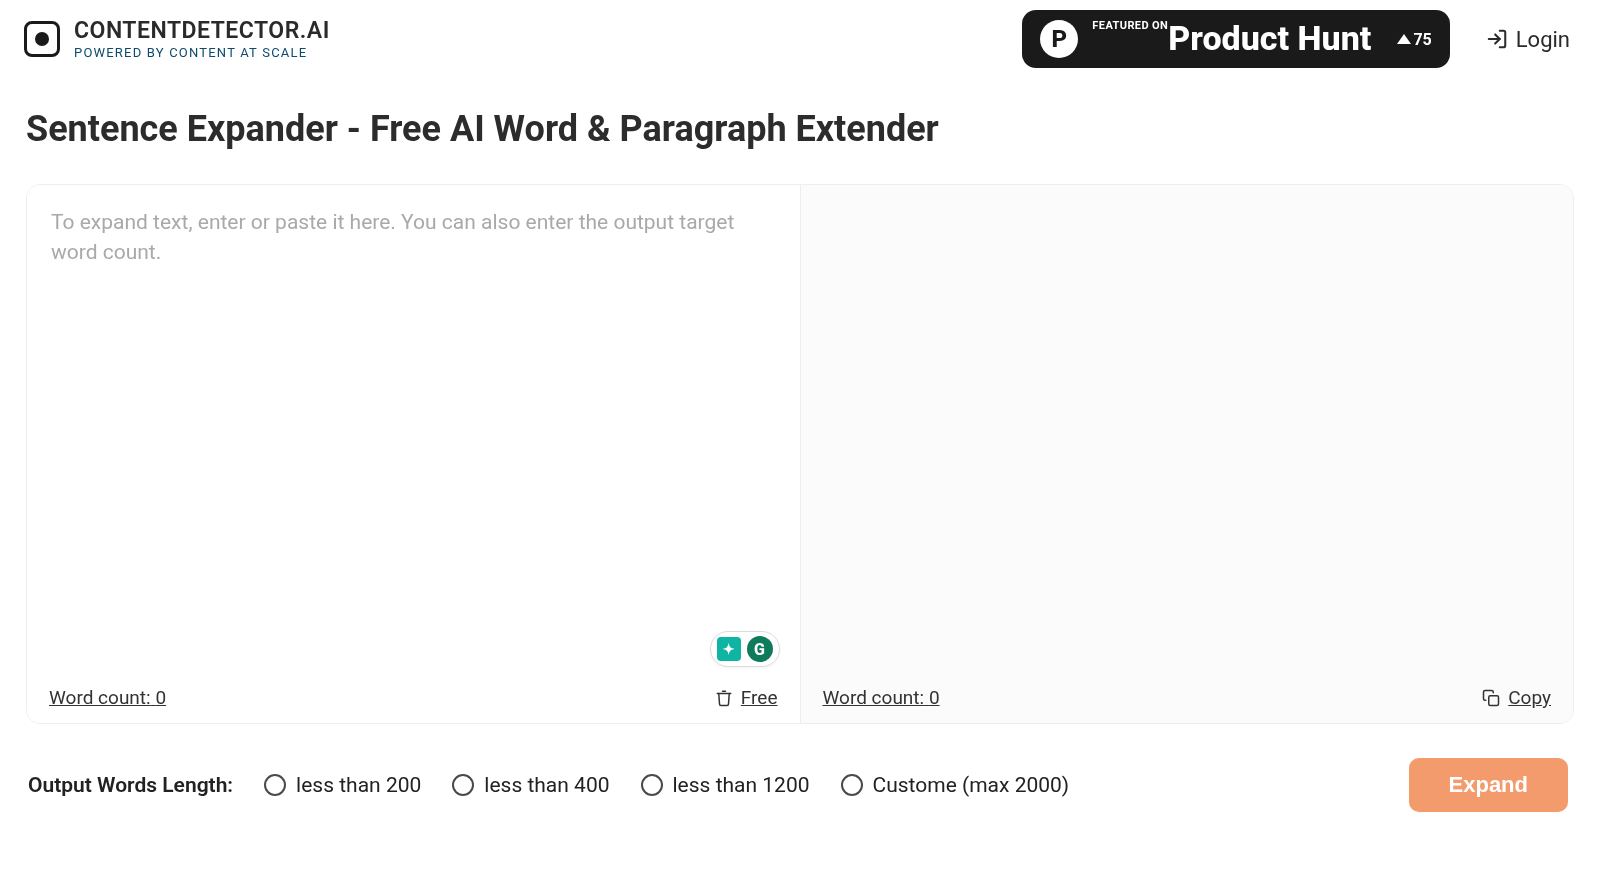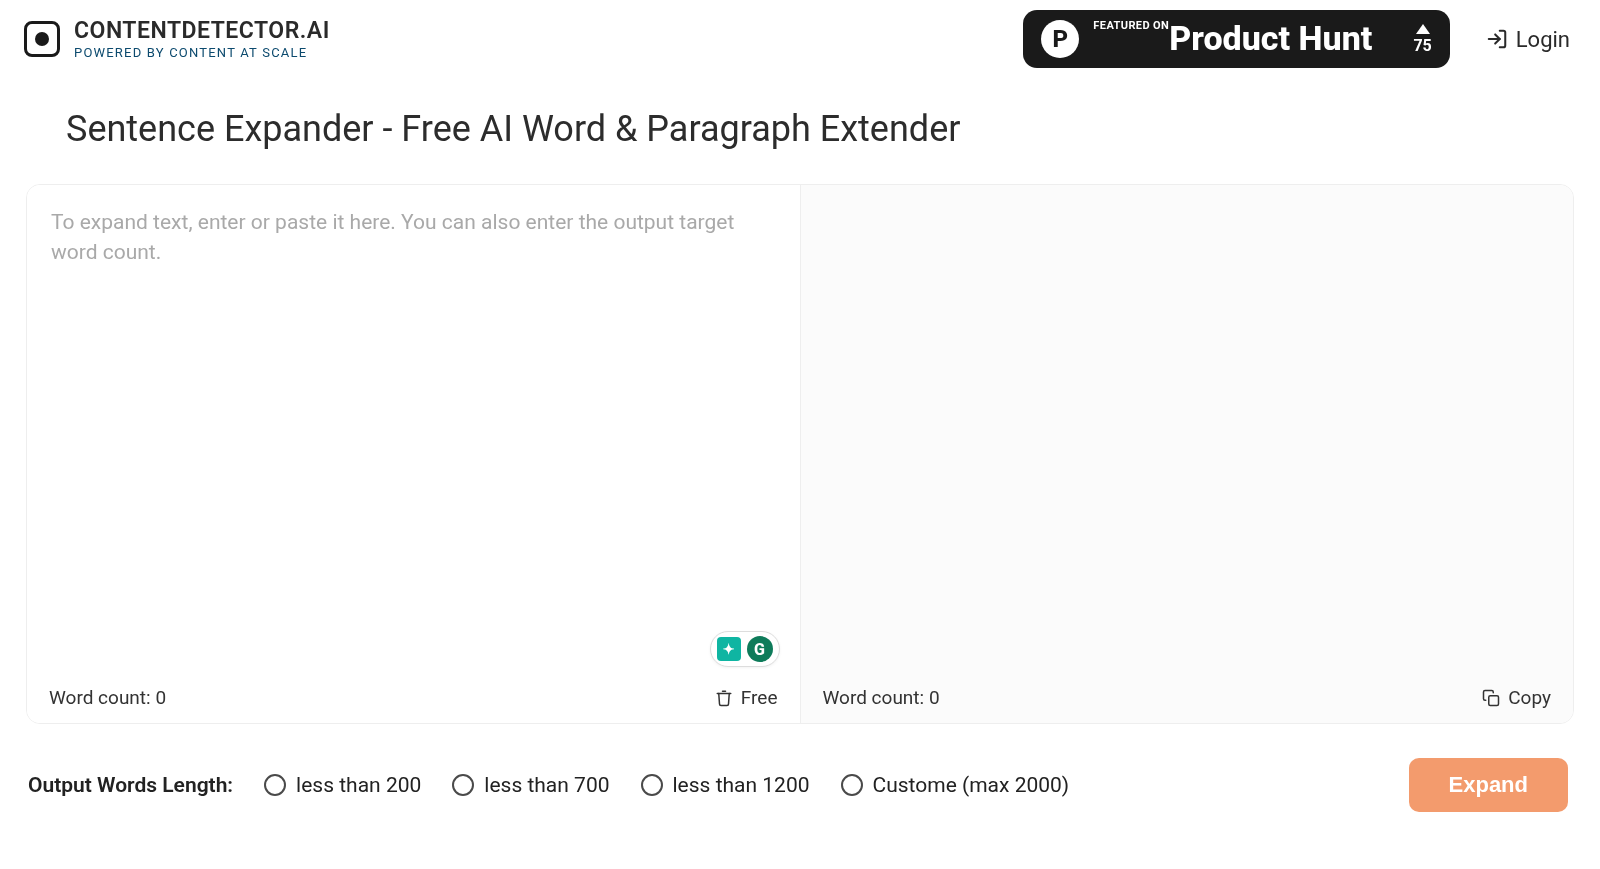--- a/index.html
+++ b/index.html
@@ -81,23 +81,23 @@
     align-items: center;
     justify-content: center;
     font-weight: 800;
     font-size: 24px;
   }
   .ph-text { display: flex; flex-direction: row; line-height: 1.1; }
   .ph-featured { font-size: 11px; font-weight: 700; letter-spacing: 0.4px; }
   .ph-name { font-size: 34px; font-weight: 800; }
   .ph-votes {
     display: flex;
-    flex-direction: column;
-    align-items: center;
-    margin-left: 27px;
+    flex-direction: row;
+    align-items: center;
+    margin-left: 12px;
     gap: 2px;
   }
   .ph-tri {
     width: 0; height: 0;
     border-left: 7px solid transparent;
     border-right: 7px solid transparent;
     border-bottom: 10px solid #fff;
   }
   .ph-count { font-size: 16px; font-weight: 700; }
   .login {
@@ -106,24 +106,23 @@
     gap: 8px;
     font-size: 22px;
     color: #2a2a2a;
     cursor: pointer;
   }
 
   
   .main { padding: 30px 26px 0 26px; }
   .page-title {
     font-size: 36px;
-    font-weight: 400;
+    font-weight: 700;
     color: #2c2c2c;
     margin-bottom: 34px;
-    margin-left: 40px;
   }
 
   .panels {
     display: flex;
     gap: 0;
     border: 1px solid #eee;
     border-radius: 14px;
     overflow: hidden;
     height: 540px;
     background: #fff;
@@ -180,20 +179,21 @@
     color: #fff; font-size: 16px; font-weight: 800;
   }
 
   .panel-footer {
     display: flex;
     align-items: center;
     justify-content: space-between;
     padding: 10px 22px 14px 22px;
     font-size: 19px;
     color: #333;
+    text-decoration: underline;
   }
   .footer-action {
     display: flex;
     align-items: center;
     gap: 8px;
     cursor: pointer;
     color: #333;
   }
 
   .options-row {
@@ -329,21 +329,21 @@
   <div class="options-row">
     <div class="options-left">
       <span class="opt-label">Output Words Length:</span>
 
       <label class="radio-item">
         <span class="radio-circle"></span>
         <span>less than 200</span>
       </label>
       <label class="radio-item">
         <span class="radio-circle"></span>
-        <span>less than 700</span>
+        <span>less than 400</span>
       </label>
       <label class="radio-item">
         <span class="radio-circle"></span>
         <span>less than 1200</span>
       </label>
       <label class="radio-item">
         <span class="radio-circle"></span>
         <span>Custome (max 2000)</span>
       </label>
     </div>

